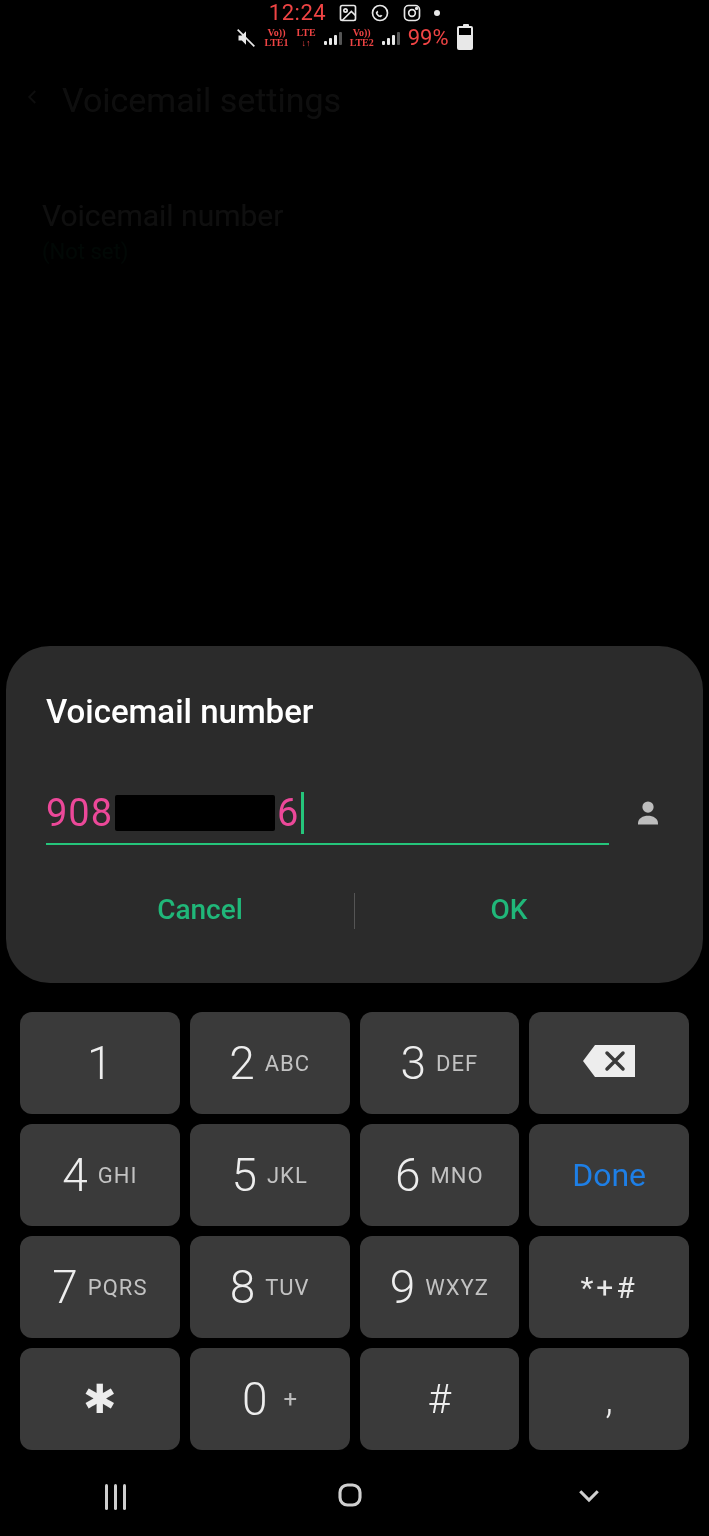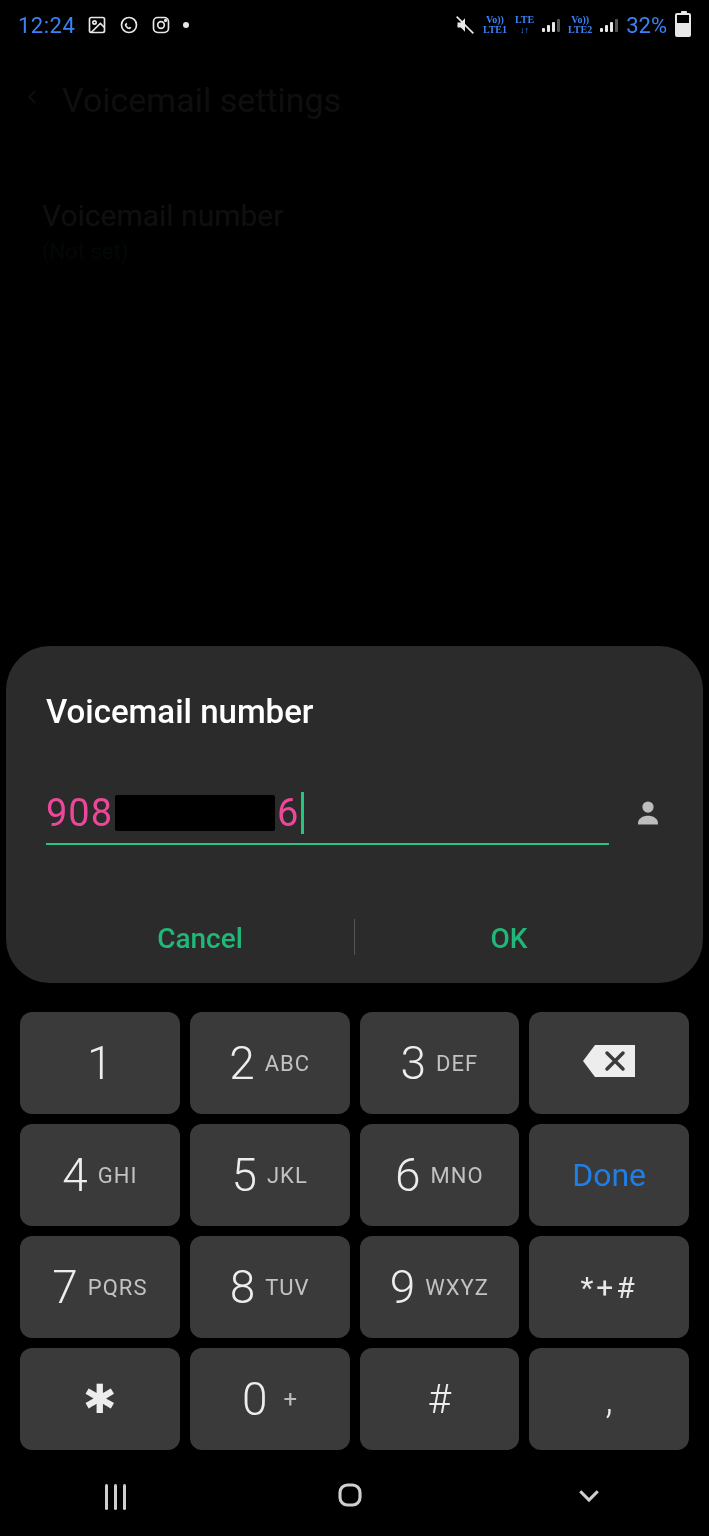--- a/index.html
+++ b/index.html
@@ -1,19 +1,19 @@
 <!DOCTYPE html>
 <html><head>
 <meta charset="utf-8">
 <style>
   * { box-sizing: border-box; margin: 0; padding: 0; }
   html, body { width: 709px; height: 1536px; background: #000; font-family: -apple-system, Roboto, "Segoe UI", sans-serif; color: #fff; overflow: hidden; }
 
   
-  .status-bar { height: 50px; display: flex; align-items: center; justify-content: space-between; padding: 0 18px; font-size: 22px; color: #3b82f6; }
+  .status-bar { height: 50px; display: flex; align-items: center; justify-content: space-between; padding: 0 18px; font-size: 22px; color: #ef4444; flex-direction: column; }
   .status-left { display: flex; align-items: center; gap: 12px; }
   .status-right { display: flex; align-items: center; gap: 8px; }
   .clock { font-weight: 400; letter-spacing: 0.5px; }
   .status-icon { display: inline-flex; }
   .lte-block { display:flex; flex-direction:column; align-items:center; font-size:10px; line-height:10px; font-weight:600;font-family:Liberation Serif, serif; }
   .signal-bars { display:inline-block; width:18px; height:14px; position:relative; }
   .signal-bars span { position:absolute; bottom:0; width:3px; background:#e8e8e8; border-radius:1px;}
   .signal-bars span:nth-child(1){left:0;height:4px;} .signal-bars span:nth-child(2){left:5px;height:7px;} .signal-bars span:nth-child(3){left:10px;height:10px;} .signal-bars span:nth-child(4){left:15px;height:13px; background:#555;}
   .battery { width:16px; height:24px; border:2px solid #e8e8e8; border-radius:2px; position:relative; }
   .battery::before { content:""; position:absolute; top:-4px; left:4px; width:6px; height:3px; background:#e8e8e8; border-radius:1px;}
@@ -36,21 +36,21 @@
   .dialog-title { font-size:33px; font-weight:500; color:#fff; }
   .input-row { display:flex; align-items:flex-end; gap:24px; margin-top:60px;}
   .input-wrap { flex:1; position:relative; }
   .number-display { font-size:38px; color:#ec4899; letter-spacing:1px; display:flex; align-items:center; }
   .redact { display:inline-block; width:160px; height:36px; background:#000; margin:0 2px; border-radius:2px;}
   .caret { display:inline-block; width:3px; height:42px; background:#25c57b; margin-left:2px; animation: blink 1s step-start infinite; }
   @keyframes blink { 50% { opacity:0; } }
   .underline { height:2px; background:#25c57b; margin-top:8px; width:100%;}
   .contact-icon { color:#bdbdbd; padding-bottom:14px; }
 
-  .dialog-buttons { display:flex; align-items:flex-end; margin-top:48px; height:62px;}
+  .dialog-buttons { display:flex; align-items:flex-start; margin-top:48px; height:62px;}
   .dlg-btn { flex:1; text-align:center; font-size:28px; font-weight:500; color:#20b779; }
   .btn-divider { width:1px; height:36px; background:#555; }
 
   
   .keypad { position:absolute; left:0; right:0; bottom:78px; padding:16px 20px 8px; display:grid; grid-template-columns:repeat(4,1fr); gap:10px;}
   .key { background:#3a3a3a; border-radius:12px; height:102px; display:flex; align-items:center; justify-content:center; gap:10px; color:#ededed; }
   .key-digit { font-size:46px; font-weight:300; }
   .key-letters { font-size:22px; letter-spacing:1px; color:#c2c2c2; font-weight:400;}
   .key-sym .key-digit { font-size:40px; }
   .key-sub { font-size:24px; color:#bcbcbc; margin-left:6px;}
@@ -115,21 +115,21 @@
     <span class="lte-block">
       <span>Vo))</span>
       <span>LTE2</span>
     </span>
     <span class="signal-bars">
         <span></span>
         <span></span>
         <span></span>
         <span></span>
       </span>
-    <span>32%</span>
+    <span>99%</span>
     <span class="battery">
         <span class="battery-fill"></span>
       </span>
   </div>
 </div>
 
 <div class="page">
 
   <div class="header">
     <span class="back-chevron">

